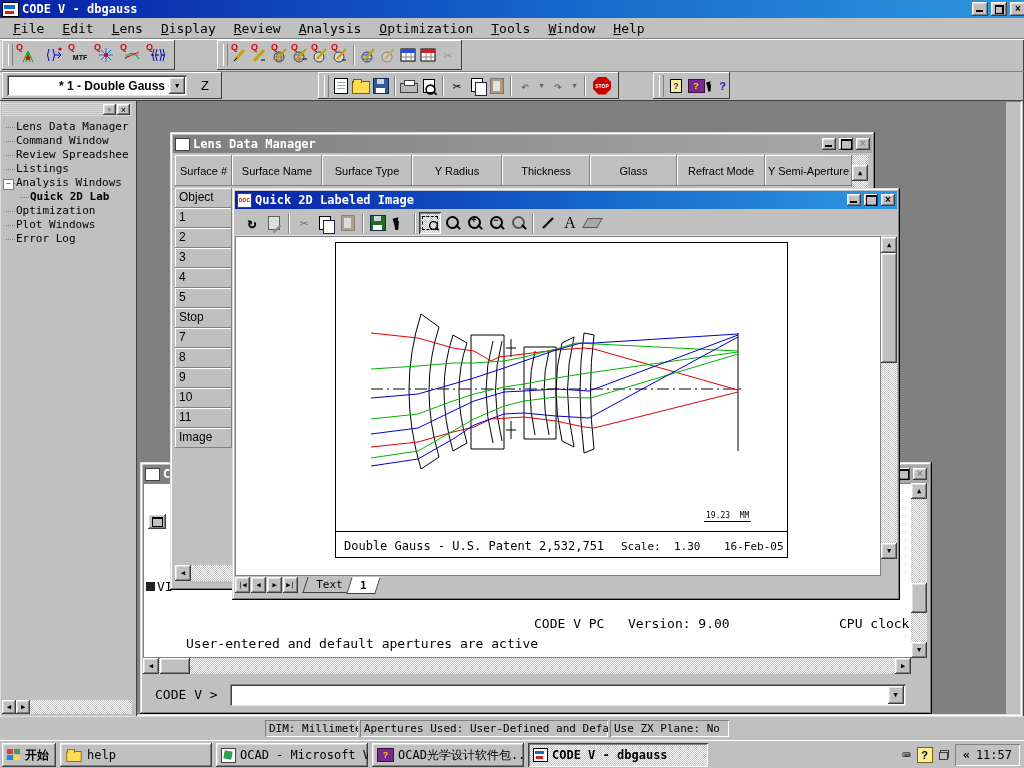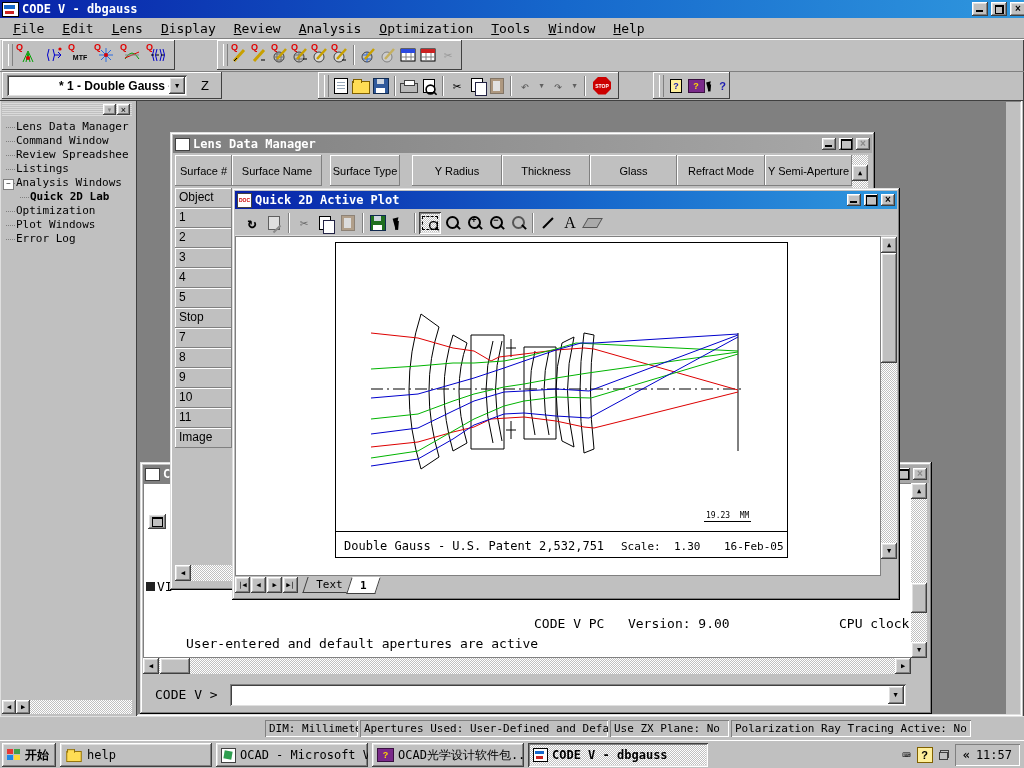--- a/index.html
+++ b/index.html
@@ -431,21 +431,21 @@
           <i class="g-min"></i>
         </span>
       <span class="wbtn sm r">
           <i class="g-max"></i>
         </span>
       <span class="wbtn sm r dim">×</span>
     </div>
 
     <div class="hcell" style="left:5px;top:23px;width:57px;height:31px;">Surface #</div>
     <div class="hcell" style="left:62px;top:23px;width:90px;height:31px;">Surface Name</div>
-    <div class="hcell" style="left:160px;top:23px;width:70px;height:31px;">Surface Type</div>
+    <div class="hcell" style="left:152px;top:23px;width:90px;height:31px;">Surface Type</div>
     <div class="hcell" style="left:242px;top:23px;width:90px;height:31px;">Y Radius</div>
     <div class="hcell" style="left:332px;top:23px;width:88px;height:31px;">Thickness</div>
     <div class="hcell" style="left:420px;top:23px;width:87px;height:31px;">Glass</div>
     <div class="hcell" style="left:507px;top:23px;width:88px;height:31px;">Refract Mode</div>
     <div class="hcell" style="left:595px;top:23px;width:87px;height:31px;">Y Semi-Aperture</div>
 
     <div class="abs" style="left:682px;top:23px;width:16px;height:410px;">
       <span class="track abs" style="left:0;top:0;width:16px;height:410px;"></span>
       <span class="sbtn abs" style="left:0;top:10px;width:16px;height:16px;">▲</span>
     </div>
@@ -466,21 +466,21 @@
 
     <div class="abs" style="left:5px;top:433px;width:60px;height:16px;display:flex;">
       <span class="sbtn" style="width:16px;height:16px;">◀</span>
       <span class="track" style="flex:1;"></span>
     </div>
   </div>
 
   <div class="abs winframe" style="left:232px;top:188px;width:668px;height:412px;z-index:30;">
     <div class="tb tb-act" style="position:absolute;left:3px;top:3px;right:3px;">
       <span style="width:13px;height:13px;background:#fff;border:1px solid #404040;flex:0 0 13px;color:#cc0000;font:bold 5px 'Liberation Sans',sans-serif;text-align:center;line-height:13px;">DOC</span>
-      <span class="cap">Quick 2D Active Plot</span>
+      <span class="cap">Quick 2D Labeled Image</span>
       <span style="flex:1;"></span>
       <span class="wbtn sm r">
           <i class="g-min"></i>
         </span>
       <span class="wbtn sm r">
           <i class="g-max"></i>
         </span>
       <span class="wbtn sm r">×</span>
     </div>
 
@@ -595,21 +595,20 @@
       <span class="sbtn tabnav">▶|</span>
       <span class="tab" style="margin-left:6px;"><span>Text</span></span>
       <span class="tab sel"><span>1</span></span>
     </div>
   </div>
 
   <div class="abs" style="left:0;top:716px;width:1024px;height:24px;background:#c0c0c0;border-top:1px solid #dfdfdf;">
     <span class="spanel" style="left:265px;width:93px;">DIM: Millimeter</span>
     <span class="spanel" style="left:360px;width:248px;">Apertures Used: User-Defined and Defaults</span>
     <span class="spanel" style="left:610px;width:119px;">Use ZX Plane: No</span>
-    <span class="spanel" style="left:731px;width:240px;">Polarization Ray Tracing Active: No</span>
   </div>
 
   <div class="abs" style="left:0;top:740px;width:1024px;height:28px;background:#c0c0c0;border-top:1px solid #fff;">
     <div class="taskbtn r" style="left:2px;width:54px;font-weight:bold;">
       <span class="winlogo">
           <i style="background:#e53935;"></i>
           <i style="background:#43a047;"></i>
           <i style="background:#1e88e5;"></i>
           <i style="background:#fdd835;"></i>
         </span>

